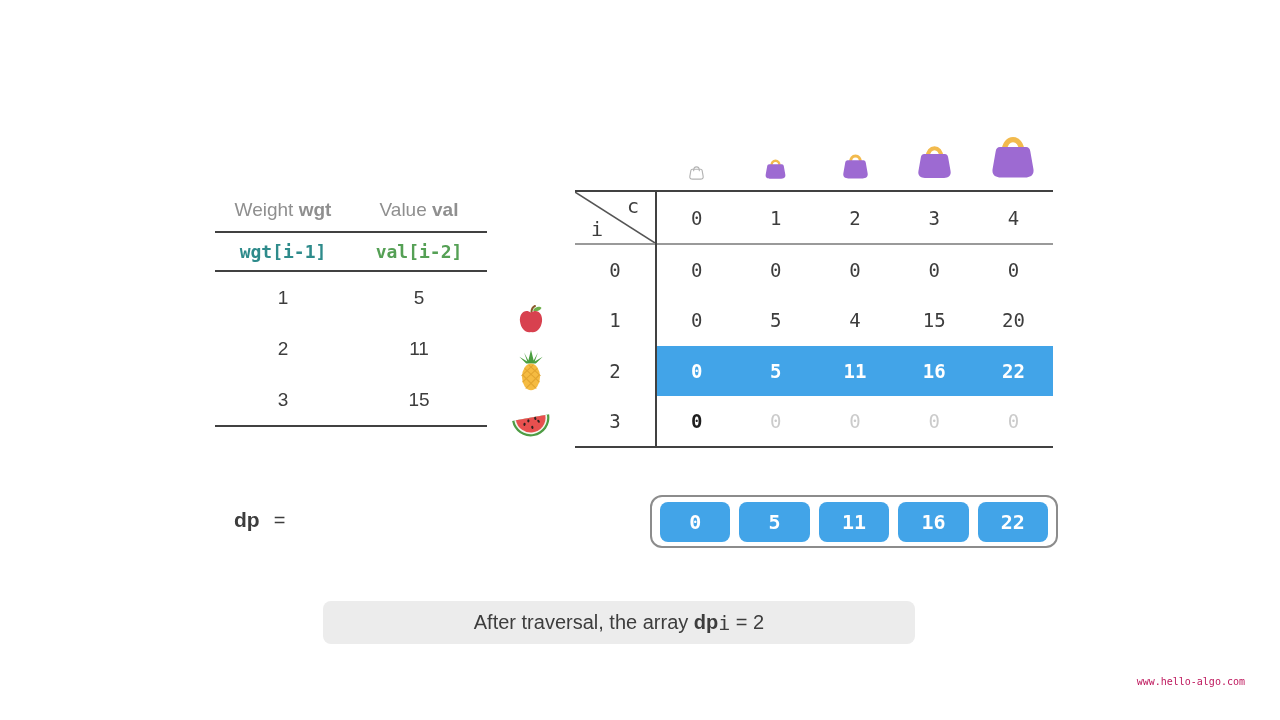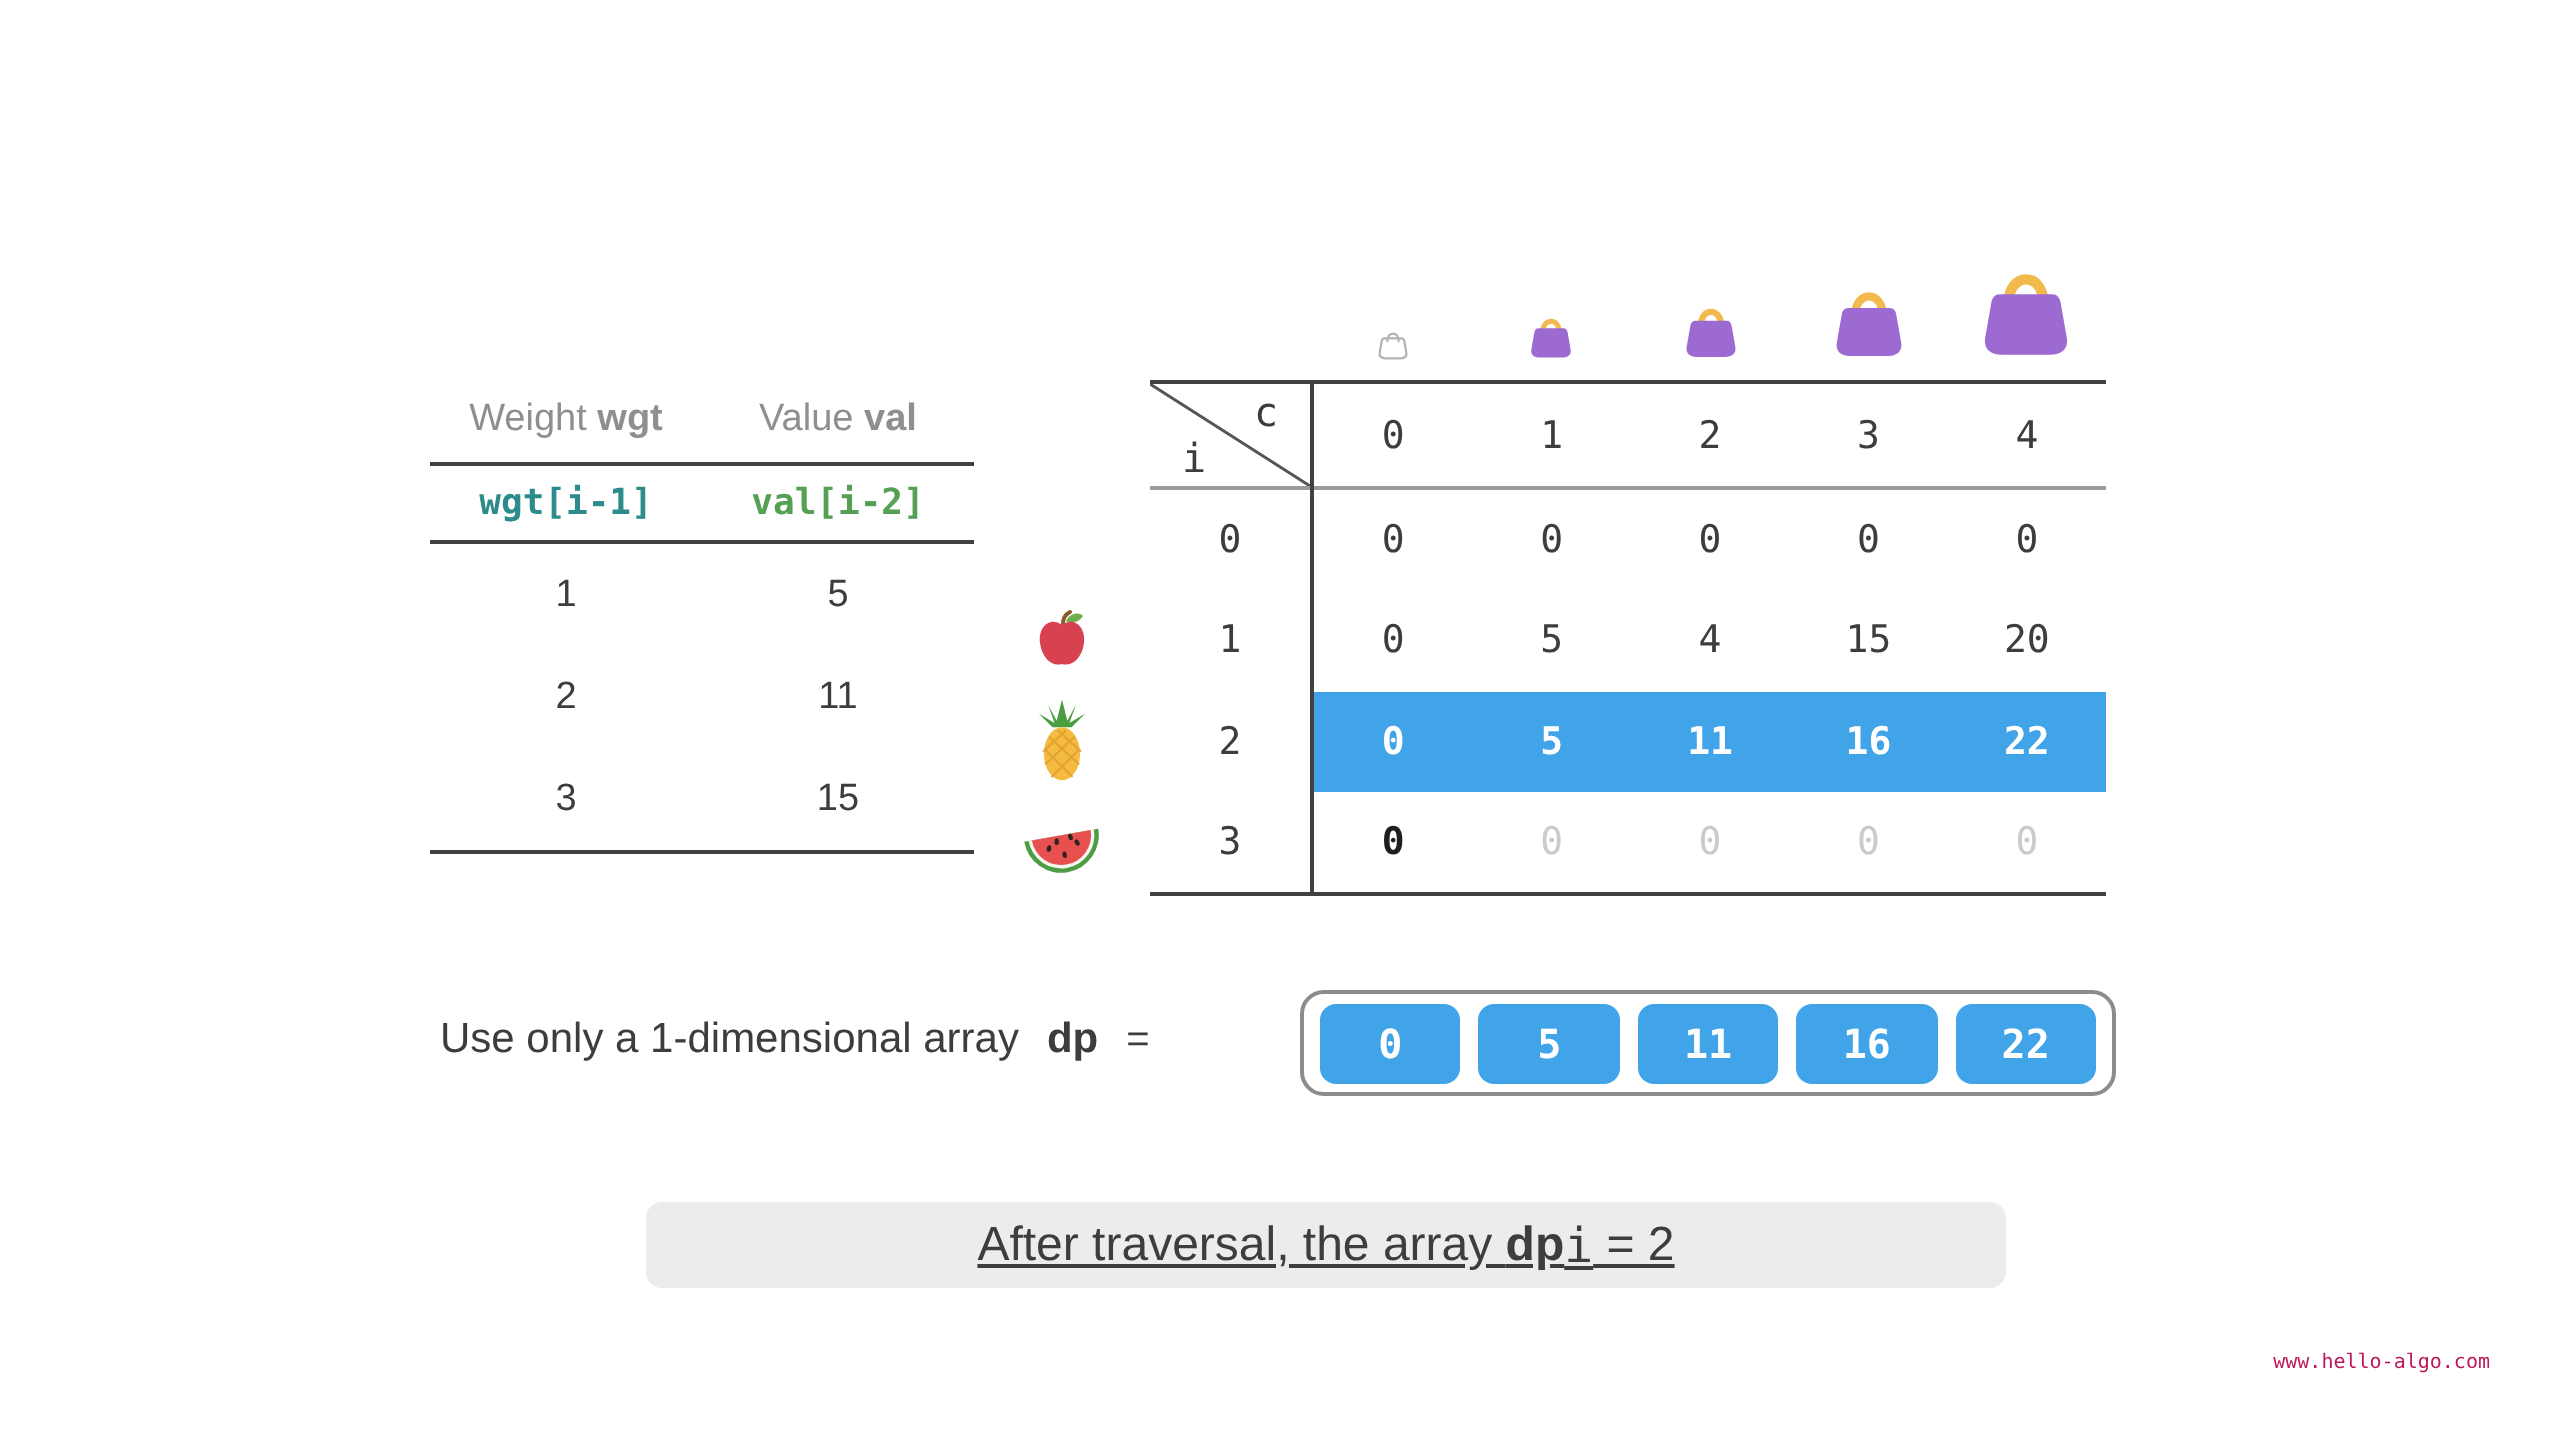--- a/index.html
+++ b/index.html
@@ -61,24 +61,24 @@
     display: flex; align-items: center; gap: 9px; padding: 0 8px;
   }
   .dp-cell {
     flex: 1; height: 40px; border-radius: 8px; background: #42a4e8;
     color: #ffffff; font-size: 20px; font-weight: 600;
     display: flex; align-items: center; justify-content: center;
   }
 
   
   .caption {
-    left: 323px; top: 601px; width: 680px; height: 43px;
+    left: 323px; top: 601px; width: 592px; height: 43px;
     background: #ececec; border-radius: 8px;
     display: flex; align-items: center; justify-content: center;
-    font-size: 24px; white-space: pre; text-decoration: underline;
+    font-size: 20px; white-space: pre;
   }
   .caption .code { font-weight: bold; }
 
   
   .step-badge {
     left: 36px; top: 641px; width: 146px; height: 52px;
     background: #fafafa; border: 2px solid #a6a6a6; border-radius: 10px;
     display: flex; align-items: center; justify-content: center;
     font-size: 23px; font-weight: bold; color: #8f8f8f;
   }
@@ -247,21 +247,20 @@
     <div class="dp-strip" style="top:206px; height:50.5px;">
       <div class="slot emph">0</div>
       <div class="slot ghost">0</div>
       <div class="slot ghost">0</div>
       <div class="slot ghost">0</div>
       <div class="slot ghost">0</div>
     </div>
   </div>
 
   <div class="abs dp-label">
-    <span>Use only a 1-dimensional array</span>
     <span class="code">dp</span>
     <span class="eq">=</span>
   </div>
   <div class="abs dp-box mono">
     <div class="dp-cell">0</div>
     <div class="dp-cell">5</div>
     <div class="dp-cell">11</div>
     <div class="dp-cell">16</div>
     <div class="dp-cell">22</div>
   </div>

